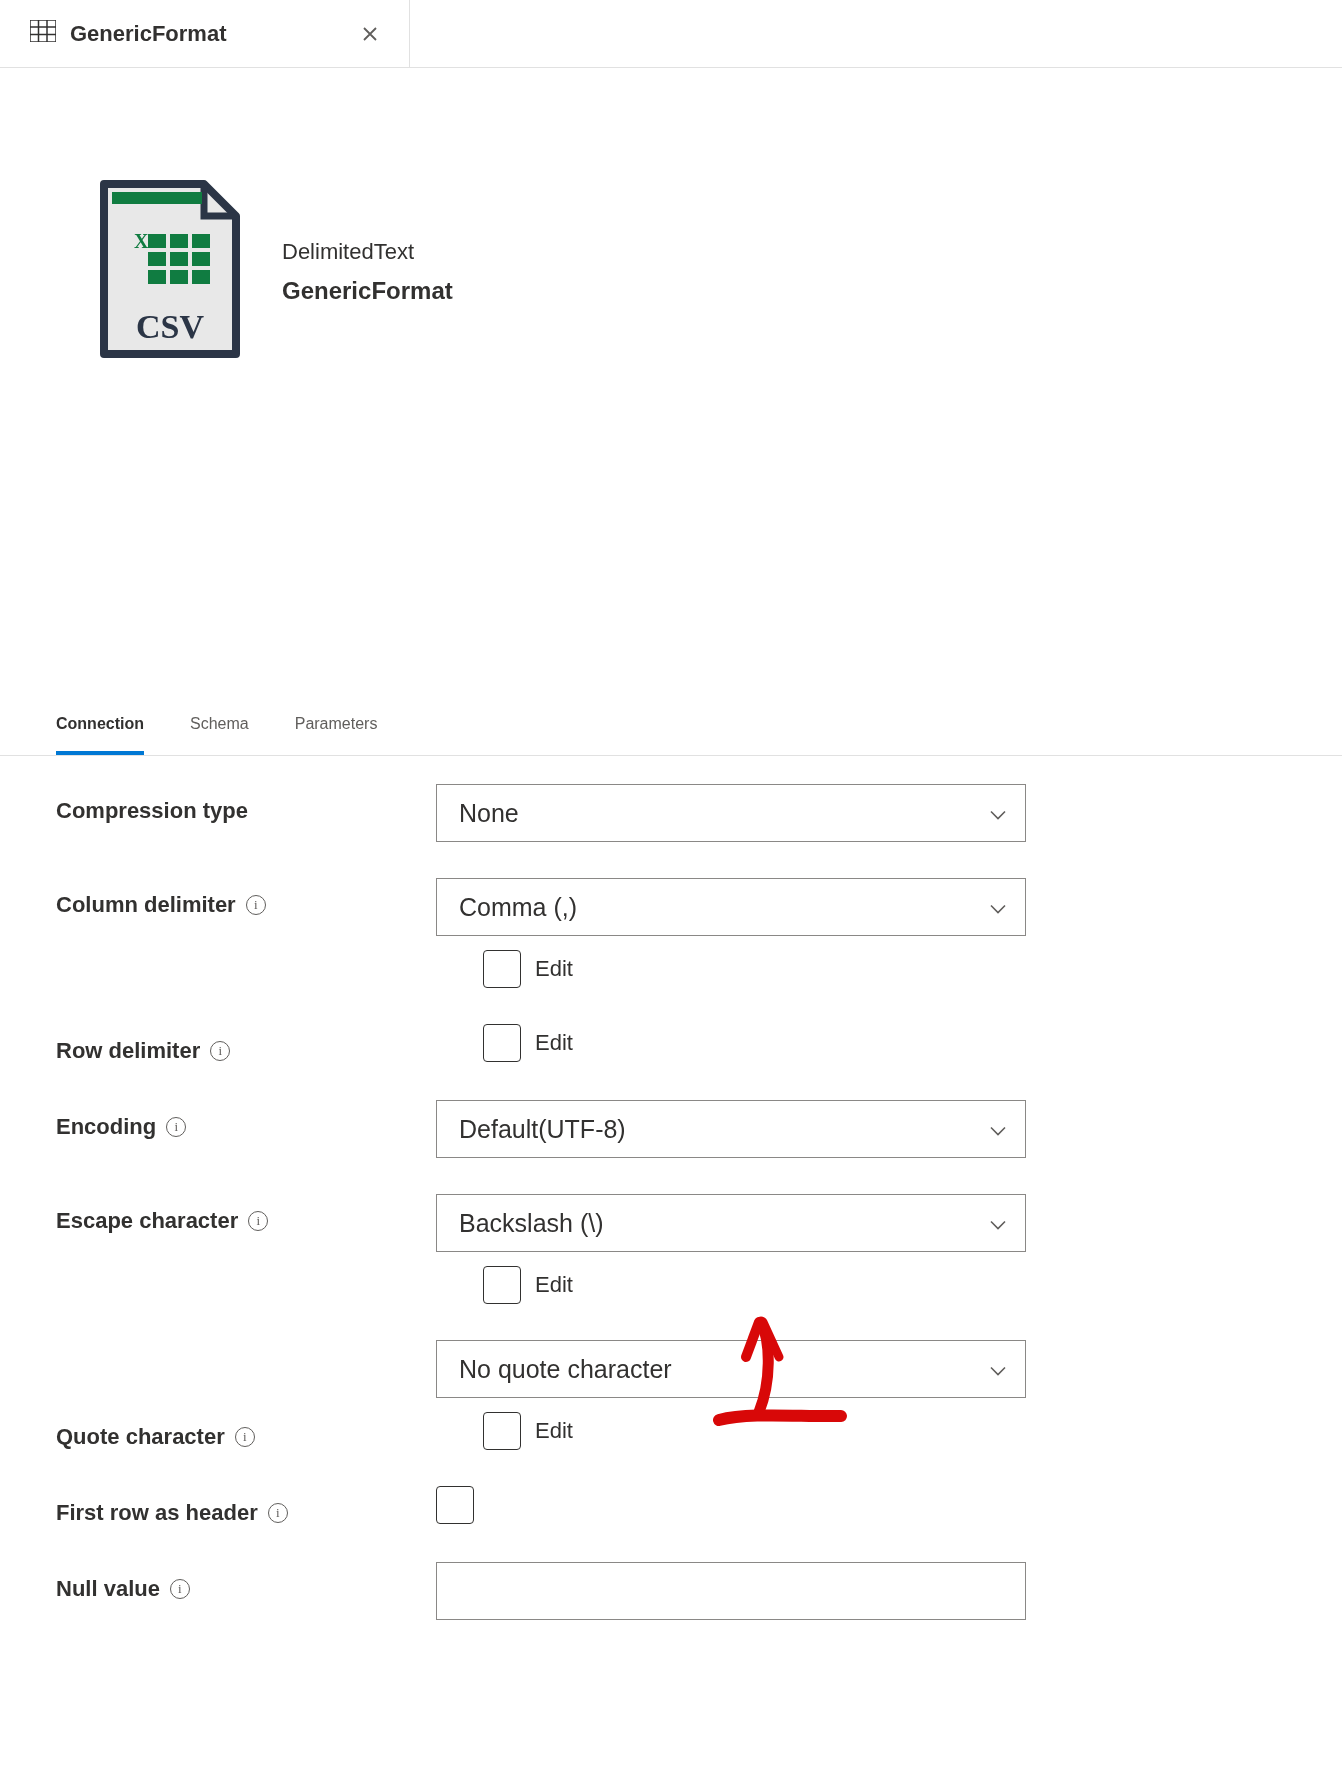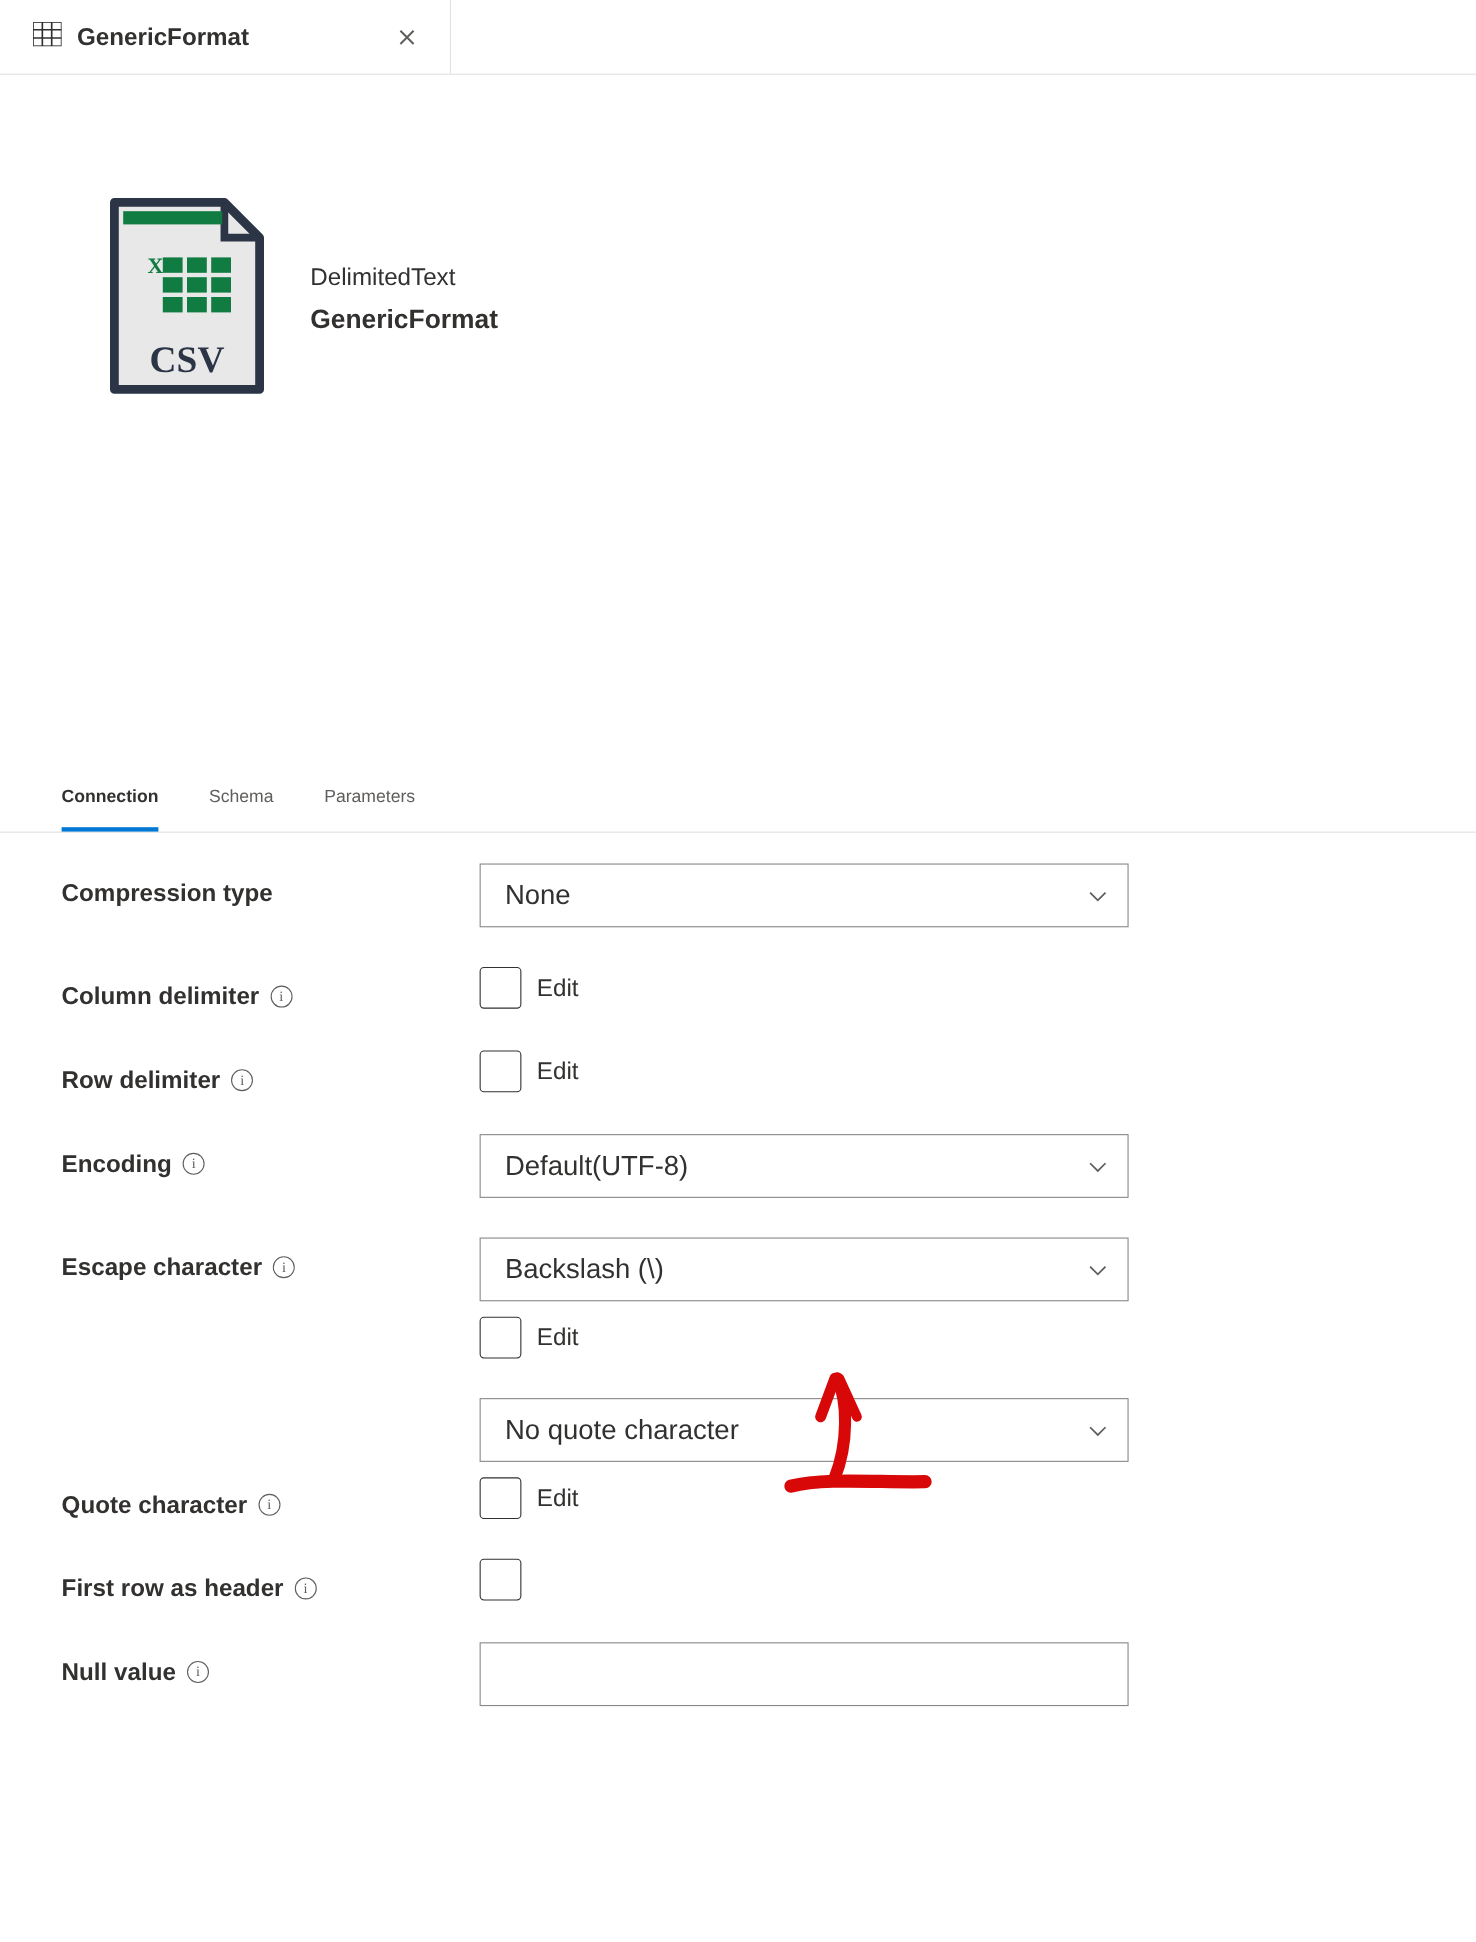--- a/index.html
+++ b/index.html
@@ -138,20 +138,21 @@
     height: 58px;
     border: 1px solid #8a8886;
     padding: 0 22px;
     font-size: 22px;
     background: #fff;
   }
   .check-edit {
     display: flex;
     align-items: center;
     gap: 14px;
+    margin-left: 47px;
   }
   .checkbox {
     width: 38px;
     height: 38px;
     border: 1.5px solid #323130;
     border-radius: 4px;
     background: #fff;
     cursor: pointer;
   }
   .edit-label { font-size: 22px; color: #323130; }
@@ -239,20 +240,28 @@
         </div>
       </div>
     </div>
 
     <div class="row">
       <div class="row-label">
         <span>Column delimiter</span>
         <span class="info-icon">i</span>
       </div>
       <div class="row-control">
+        <div class="select">
+          <span>Comma (,)</span>
+          <span class="chevron">
+            <svg width="18" height="12" viewBox="0 0 18 12">
+                <path d="M2 2 L9 9 L16 2" fill="none" stroke="#605e5c" stroke-width="1.6"></path>
+              </svg>
+          </span>
+        </div>
         <div class="check-edit">
           <div class="checkbox"></div>
           <span class="edit-label">Edit</span>
         </div>
       </div>
     </div>
 
     <div class="row">
       <div class="row-label">
         <span>Row delimiter</span>

